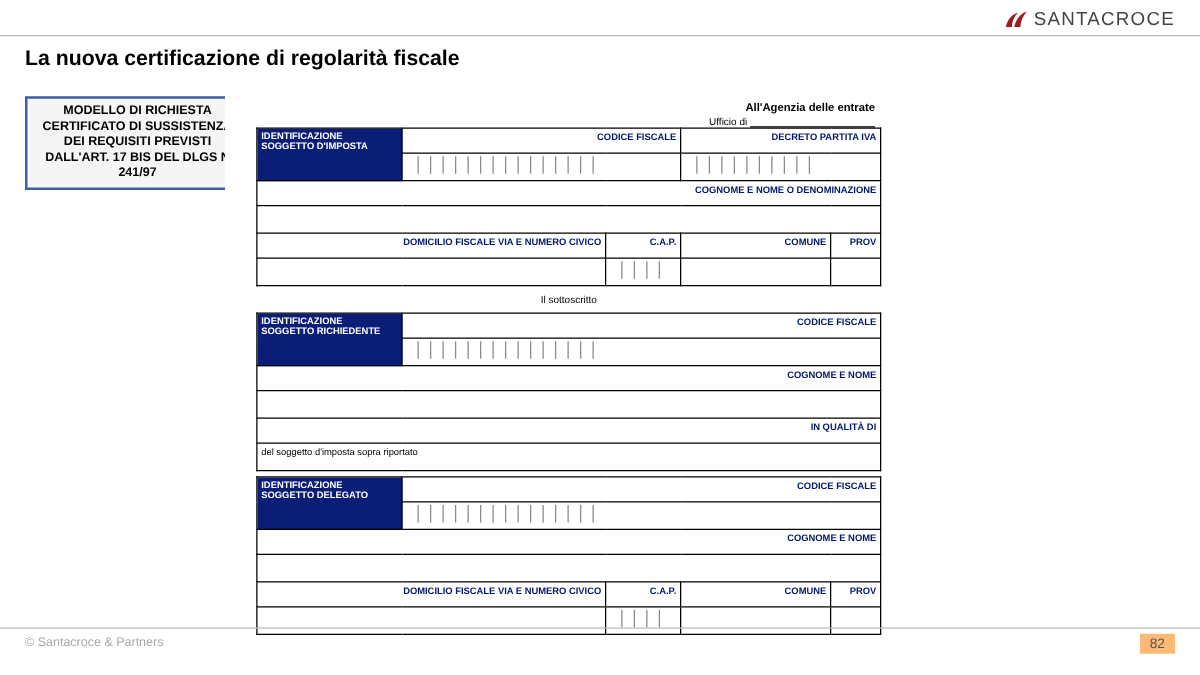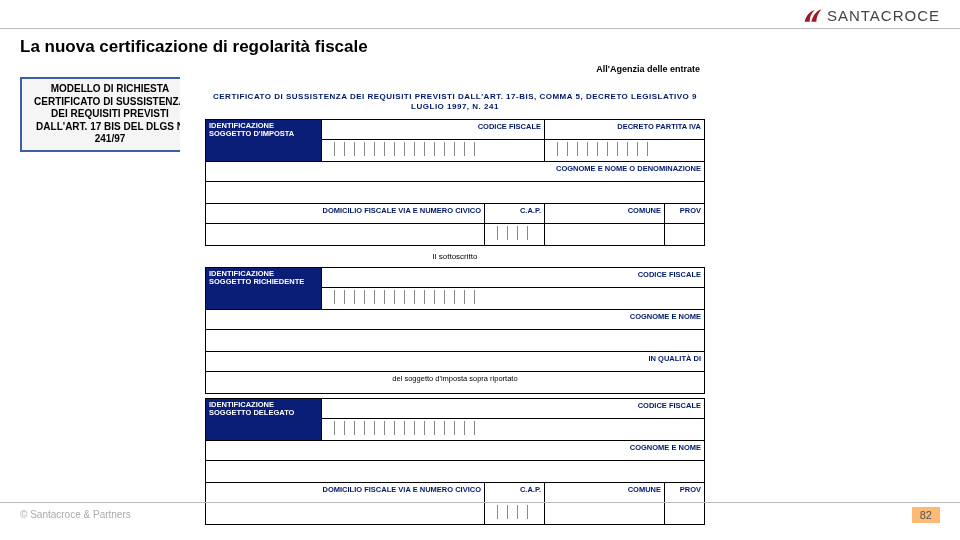--- a/index.html
+++ b/index.html
@@ -63,21 +63,21 @@
     height: 440px;
     background: #fff;
     font-size: 8px;
     color: #000;
   }
   .form-wrap .agenzia {
     text-align: right;
     font-weight: bold;
     font-size: 9px;
     padding-right: 30px;
-    margin-top: 4px;
+    margin-top: 21px;
   }
   .form-wrap .ufficio {
     text-align: right;
     font-size: 8px;
     padding-right: 30px;
     margin-top: 2px;
   }
   .ufficio .uline {
     display: inline-block;
     width: 100px;
@@ -189,21 +189,24 @@
 
 <div class="content">
   <div class="title-row">
     <div class="title-text">La nuova certificazione di regolarità fiscale</div>
   </div>
   <div class="callout">MODELLO DI RICHIESTA CERTIFICATO DI SUSSISTENZA DEI REQUISITI PREVISTI DALL'ART. 17 BIS DEL DLGS N 241/97</div>
 </div>
 
 <div class="form-wrap">
   <div class="agenzia">All'Agenzia delle entrate</div>
-  <div class="cert-title">CERTIFICATO DI SUSSISTENZA DEI REQUISITI PREVISTI DALL'ART. 17-BIS, COMMA 5, DECRETO LEGISLATIVO 9 LUGLIO 1997, N. 241</div>
+  <div class="ufficio">
+    <span>Ufficio di</span>
+    <span class="uline"></span>
+  </div>
 
   <table class="form-tab">
     <tbody>
         <tr>
       <td rowspan="2" class="blue-cell">IDENTIFICAZIONE SOGGETTO D'IMPOSTA</td>
       <td colspan="2" class="label-cell">CODICE FISCALE</td>
       <td colspan="2" class="label-cell">DECRETO PARTITA IVA</td>
     </tr>
     <tr>
       <td colspan="2" class="boxes-cell">
@@ -304,21 +307,21 @@
     <tr>
           <td colspan="2" class="label-cell">COGNOME E NOME</td>
         </tr>
     <tr>
           <td colspan="2" class="boxes-cell"></td>
         </tr>
     <tr>
           <td colspan="2" class="label-cell">IN QUALITÀ DI</td>
         </tr>
     <tr>
-          <td colspan="2" class="boxes-cell" style="text-align:center"><span>del soggetto d'imposta sopra riportato</span></td>
+          <td colspan="2" class="boxes-cell" style=""><span>del soggetto d'imposta sopra riportato</span></td>
         </tr>
   </tbody>
     </table>
 
 
   <table class="form-tab">
     <tbody>
         <tr>
       <td rowspan="2" class="blue-cell">IDENTIFICAZIONE SOGGETTO DELEGATO</td>
       <td colspan="4" class="label-cell">CODICE FISCALE</td>

